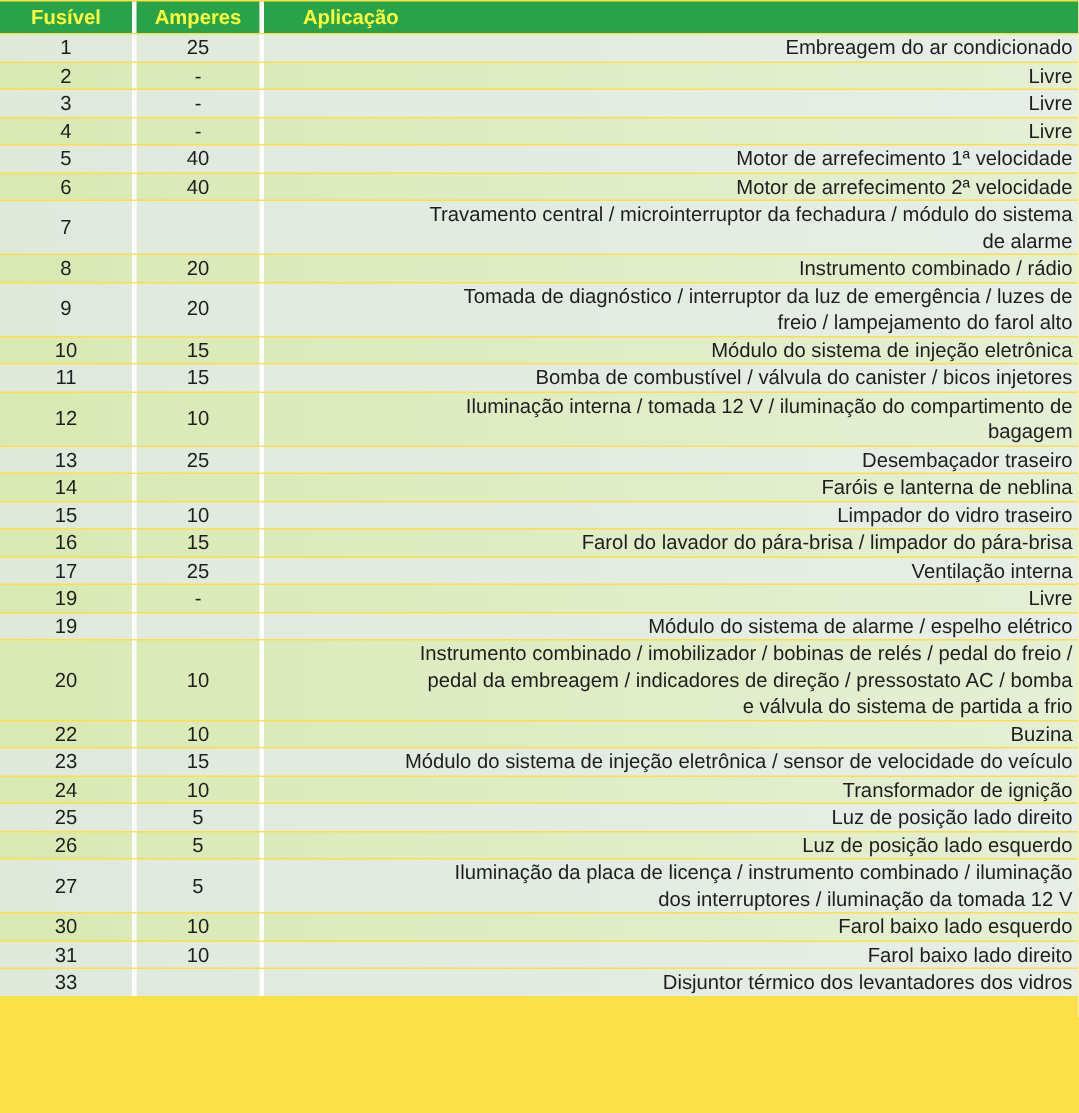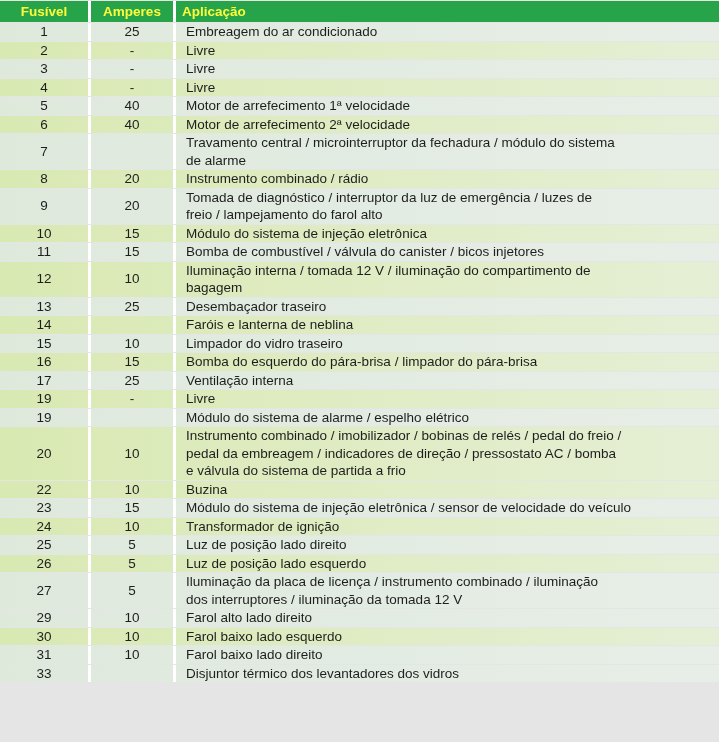--- a/index.html
+++ b/index.html
@@ -6,21 +6,21 @@
     margin: 0;
     padding: 0;
     background: #ffffff;
     width: 719px;
     font-family: "Liberation Sans", sans-serif;
   }
   .page {
     width: 719px;
     height: 742px;
     overflow: hidden;
-    background: #e5e5e5;
+    background: #fde047;
   }
   table.fuse-table {
     border-collapse: separate;
     border-spacing: 0 1px;
     table-layout: fixed;
     width: 719px;
   }
   col.c-fuse { width: 88px; }
   col.c-amps { width: 85px; }
   col.c-app  { width: 546px; }
@@ -30,35 +30,35 @@
     color: #fdfd3b;
     font-weight: bold;
     font-size: 13.5px;
     height: 21px;
     line-height: 21px;
     padding: 0;
     text-align: center;
   }
   thead th.app-col {
     text-align: left;
-    padding-left: 6px;
+    padding-left: 26px;
   }
   th + th, td + td {
     border-left: 3px solid #ffffff;
   }
   tbody td {
     padding: 0;
     font-size: 13.5px;
     line-height: 17.5px;
     color: #1e1e1e;
     text-align: center;
     vertical-align: middle;
   }
   tbody td.app-cell {
-    text-align: left;
+    text-align: right;
     padding-left: 10px;
     padding-right: 4px;
   }
   tbody tr.row-odd  { background: linear-gradient(90deg, #dee9dc, #e7eee7); }
   tbody tr.row-even { background: linear-gradient(90deg, #d9e9b2, #e5efd5); }
 </style>
 </head>
 <body>
 
 <div class="page">
@@ -147,21 +147,21 @@
           <td class="app-cell">Faróis e lanterna de neblina</td>
         </tr>
         <tr class="row-odd">
           <td>15</td>
           <td>10</td>
           <td class="app-cell">Limpador do vidro traseiro</td>
         </tr>
         <tr class="row-even">
           <td>16</td>
           <td>15</td>
-          <td class="app-cell">Bomba do esquerdo do pára-brisa / limpador do pára-brisa</td>
+          <td class="app-cell">Farol do lavador do pára-brisa / limpador do pára-brisa</td>
         </tr>
         <tr class="row-odd">
           <td>17</td>
           <td>25</td>
           <td class="app-cell">Ventilação interna</td>
         </tr>
         <tr class="row-even">
           <td>19</td>
           <td>-</td>
           <td class="app-cell">Livre</td>
@@ -198,25 +198,20 @@
         </tr>
         <tr class="row-even">
           <td>26</td>
           <td>5</td>
           <td class="app-cell">Luz de posição lado esquerdo</td>
         </tr>
         <tr class="row-odd">
           <td>27</td>
           <td>5</td>
           <td class="app-cell"><span>Iluminação da placa de licença / instrumento combinado / iluminação</span><br><span>dos interruptores / iluminação da tomada 12 V</span></td>
-        </tr>
-        <tr class="row-odd">
-          <td>29</td>
-          <td>10</td>
-          <td class="app-cell">Farol alto lado direito</td>
         </tr>
         <tr class="row-even">
           <td>30</td>
           <td>10</td>
           <td class="app-cell">Farol baixo lado esquerdo</td>
         </tr>
         <tr class="row-odd">
           <td>31</td>
           <td>10</td>
           <td class="app-cell">Farol baixo lado direito</td>

